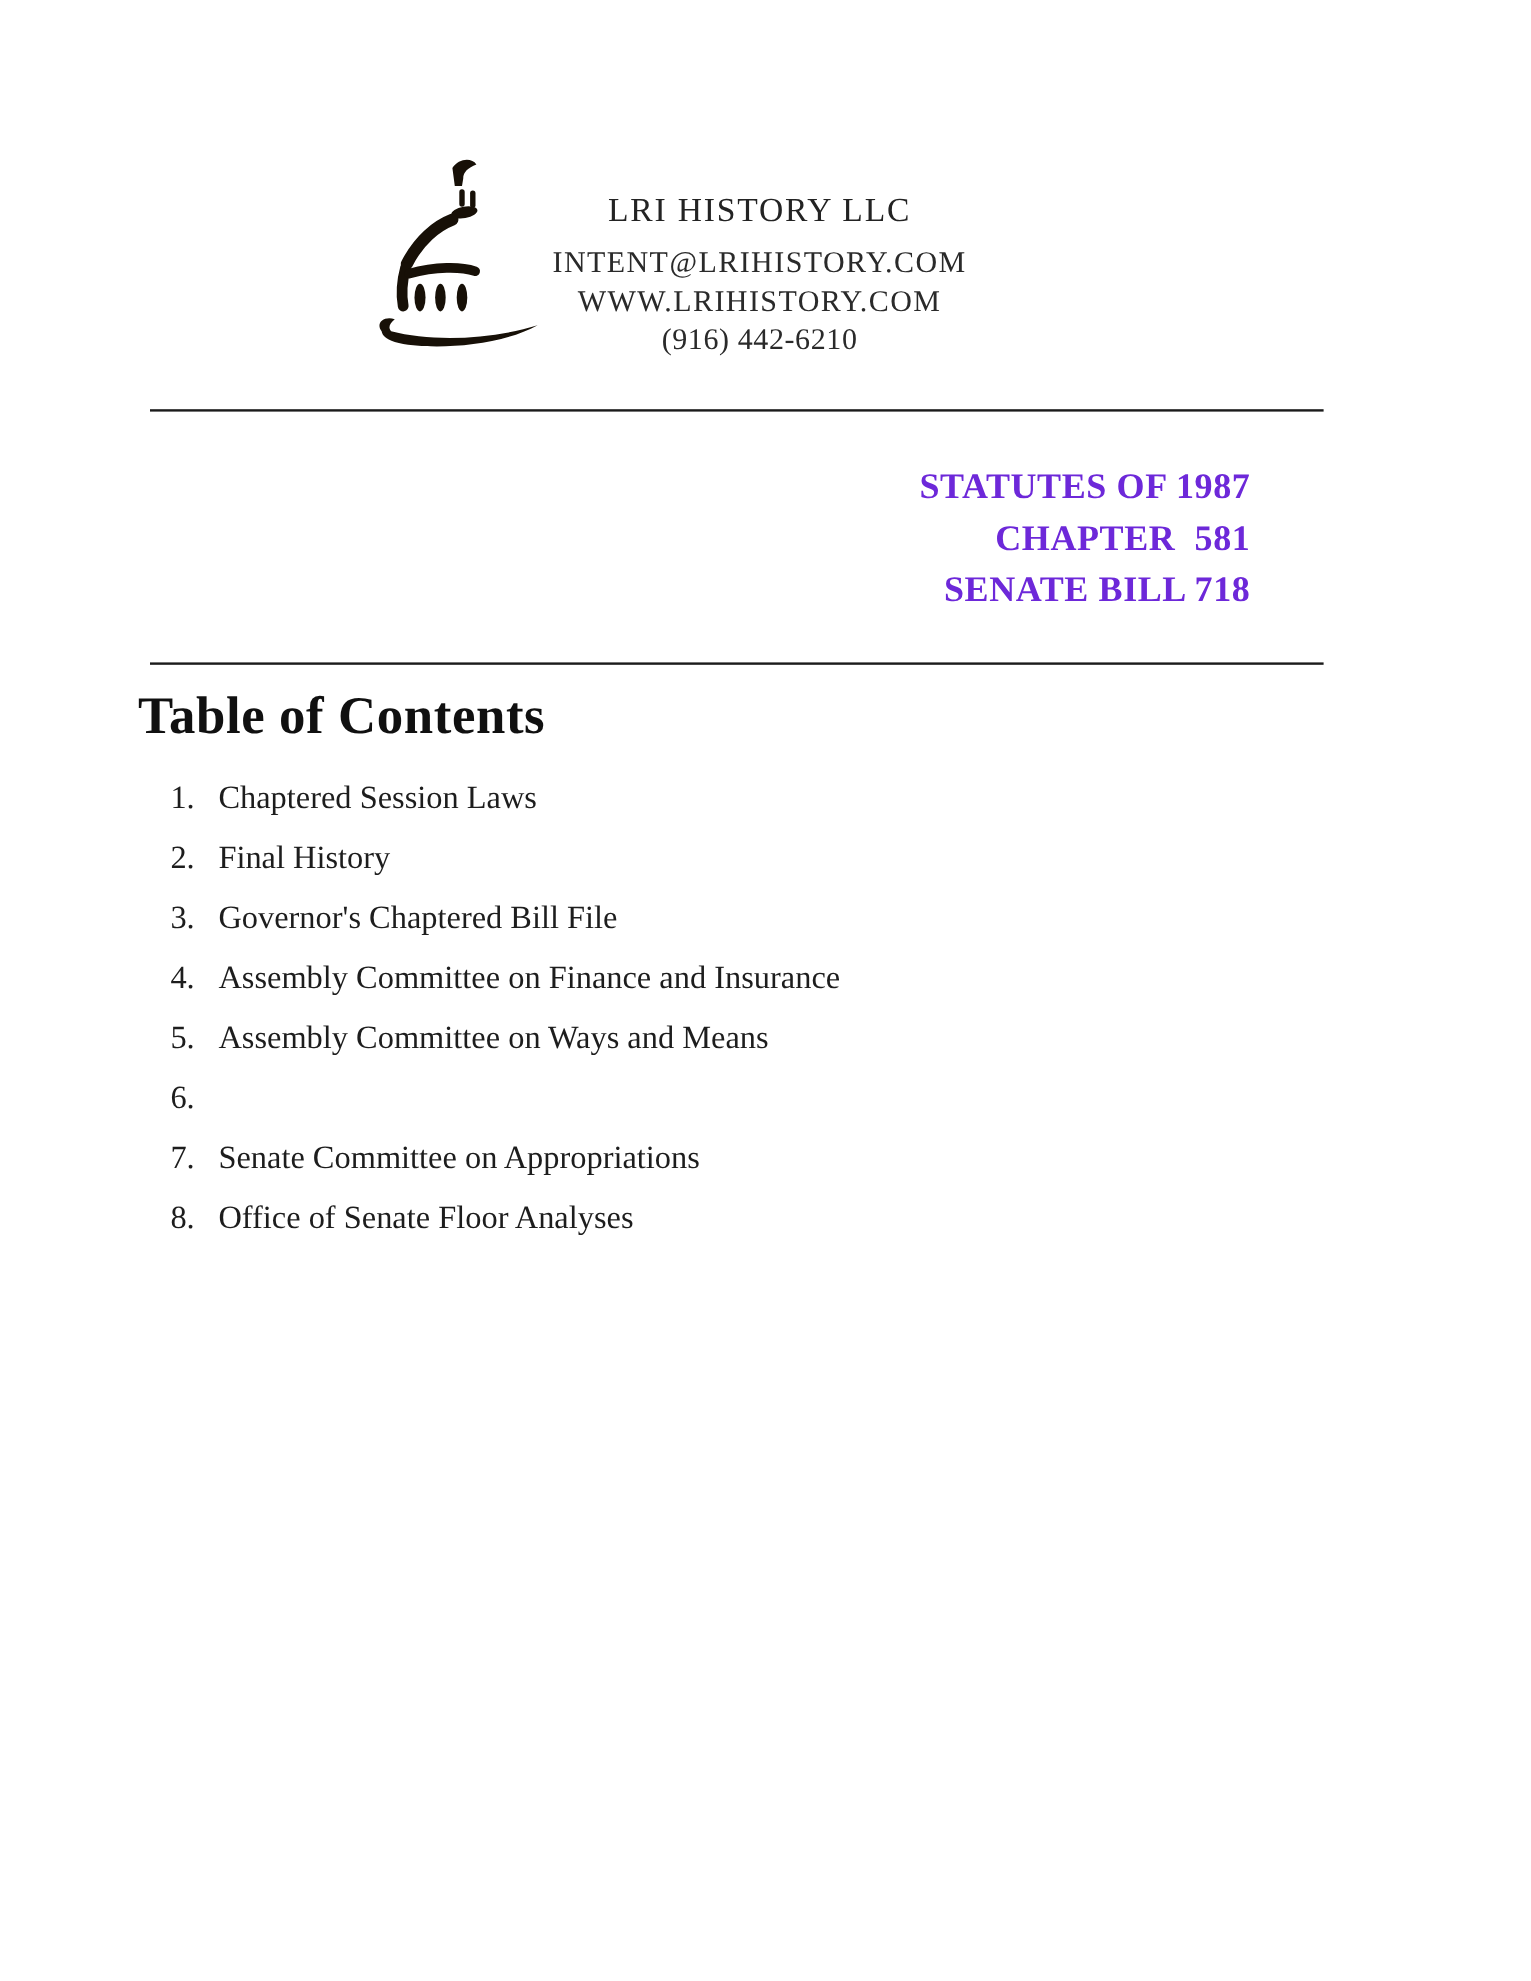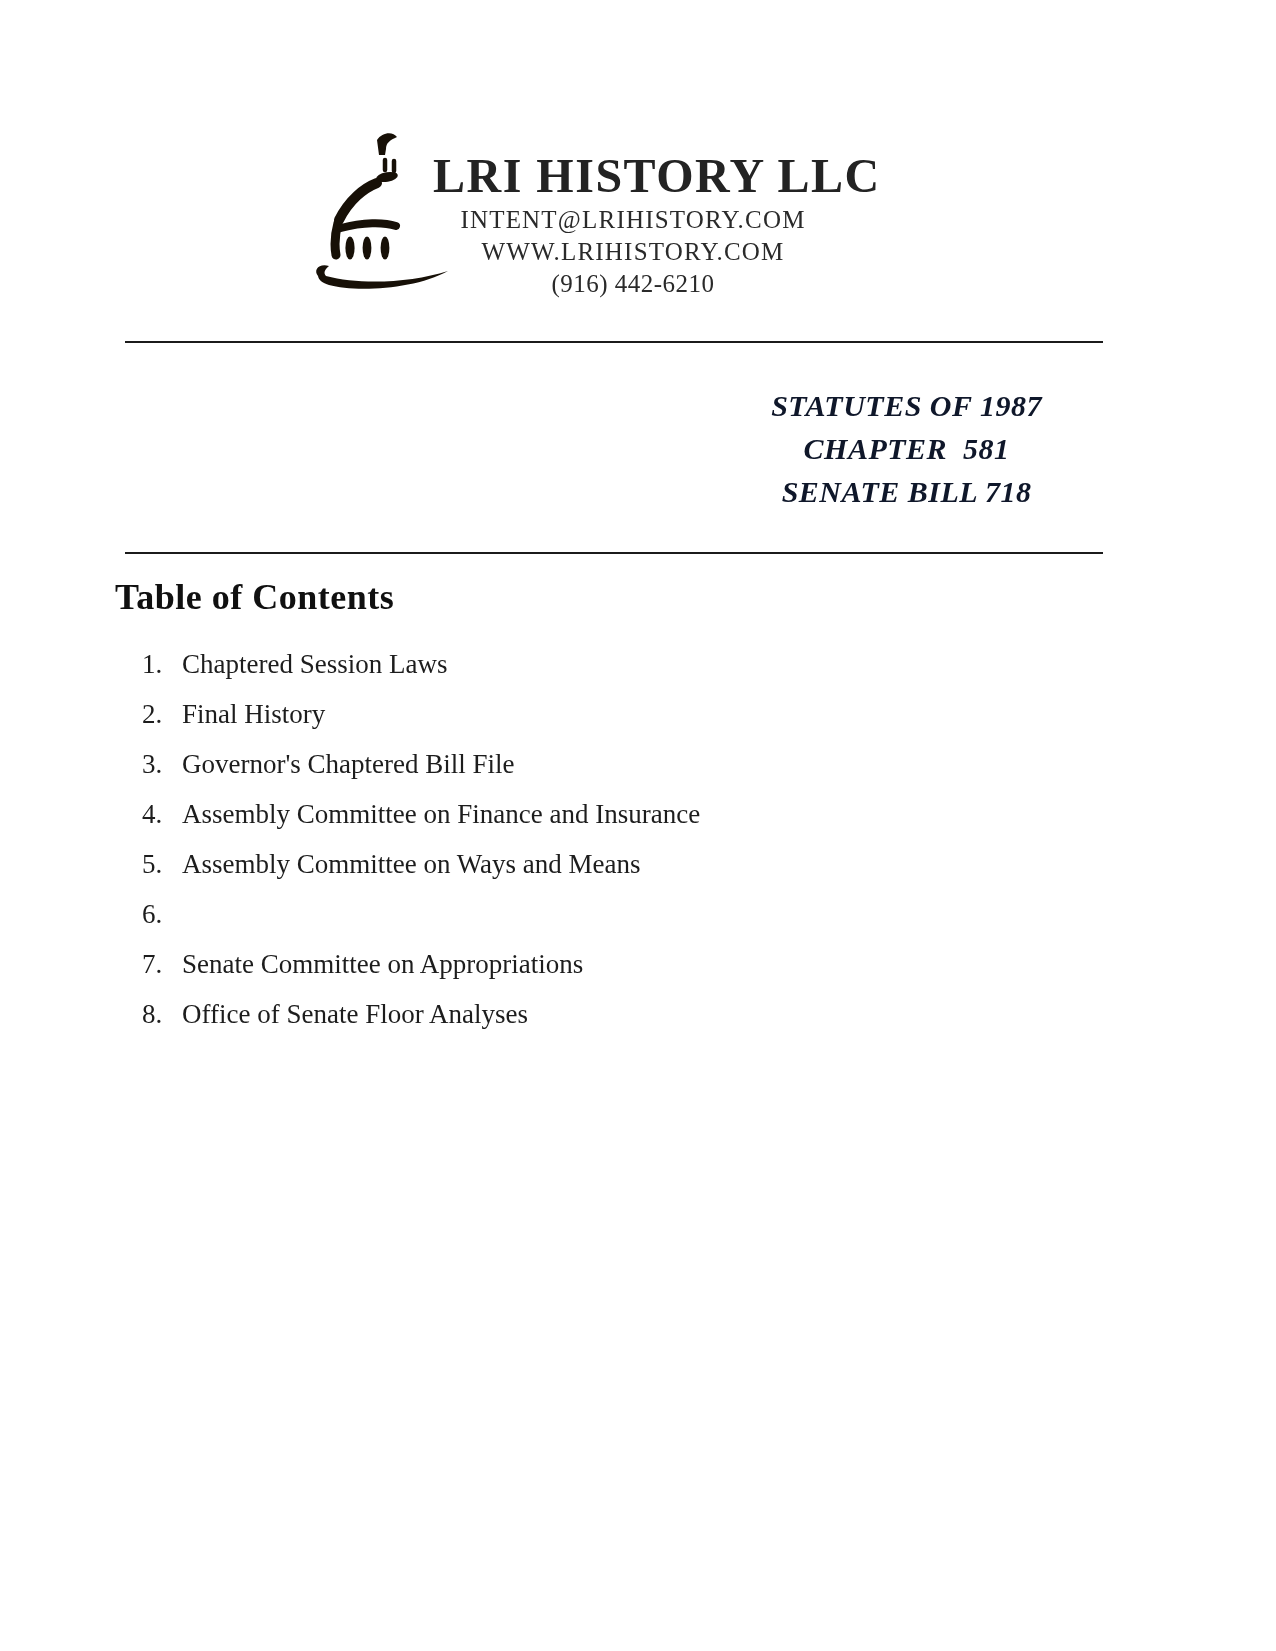--- a/index.html
+++ b/index.html
@@ -24,27 +24,26 @@
     height: 172px;
   }
   .header-text {
     position: absolute;
     left: 433px;
     top: 156px;
     width: 400px;
     text-align: center;
   }
   .company-name {
-    font-size: 48px;
+    font-size: 28px;
     line-height: 40px;
     letter-spacing: 1.5px;
     color: #232323;
     margin-bottom: 13px;
     white-space: nowrap;
-    font-weight: bold;
   }
   .contact-line {
     font-size: 25px;
     line-height: 21px;
     letter-spacing: 1.2px;
     color: #2a2a2a;
     margin-bottom: 11px;
     white-space: nowrap;
   }
   .contact-line.phone { letter-spacing: 0.5px; }
@@ -58,36 +57,35 @@
     background: #1b1b1b;
   }
   .rule-top { top: 341px; }
   .rule-bottom { top: 552px; }
 
   
   .reference-block {
     position: absolute;
     top: 384px;
     right: 234px;
-    text-align: center;
+    text-align: right;
     font-weight: bold;
     font-size: 30px;
     line-height: 43px;
-    color: #0f172a;
+    color: #6d28d9;
     letter-spacing: 0.5px;
-    font-style: italic;
   }
   .reference-line { white-space: pre; }
 
   
   .toc-title {
     position: absolute;
     left: 115px;
     top: 577px;
-    font-size: 36px;
+    font-size: 44px;
     line-height: 40px;
     font-weight: bold;
     color: #101010;
     letter-spacing: 0.5px;
   }
   .toc-list {
     position: absolute;
     left: 142px;
     top: 649px;
     list-style: none;

